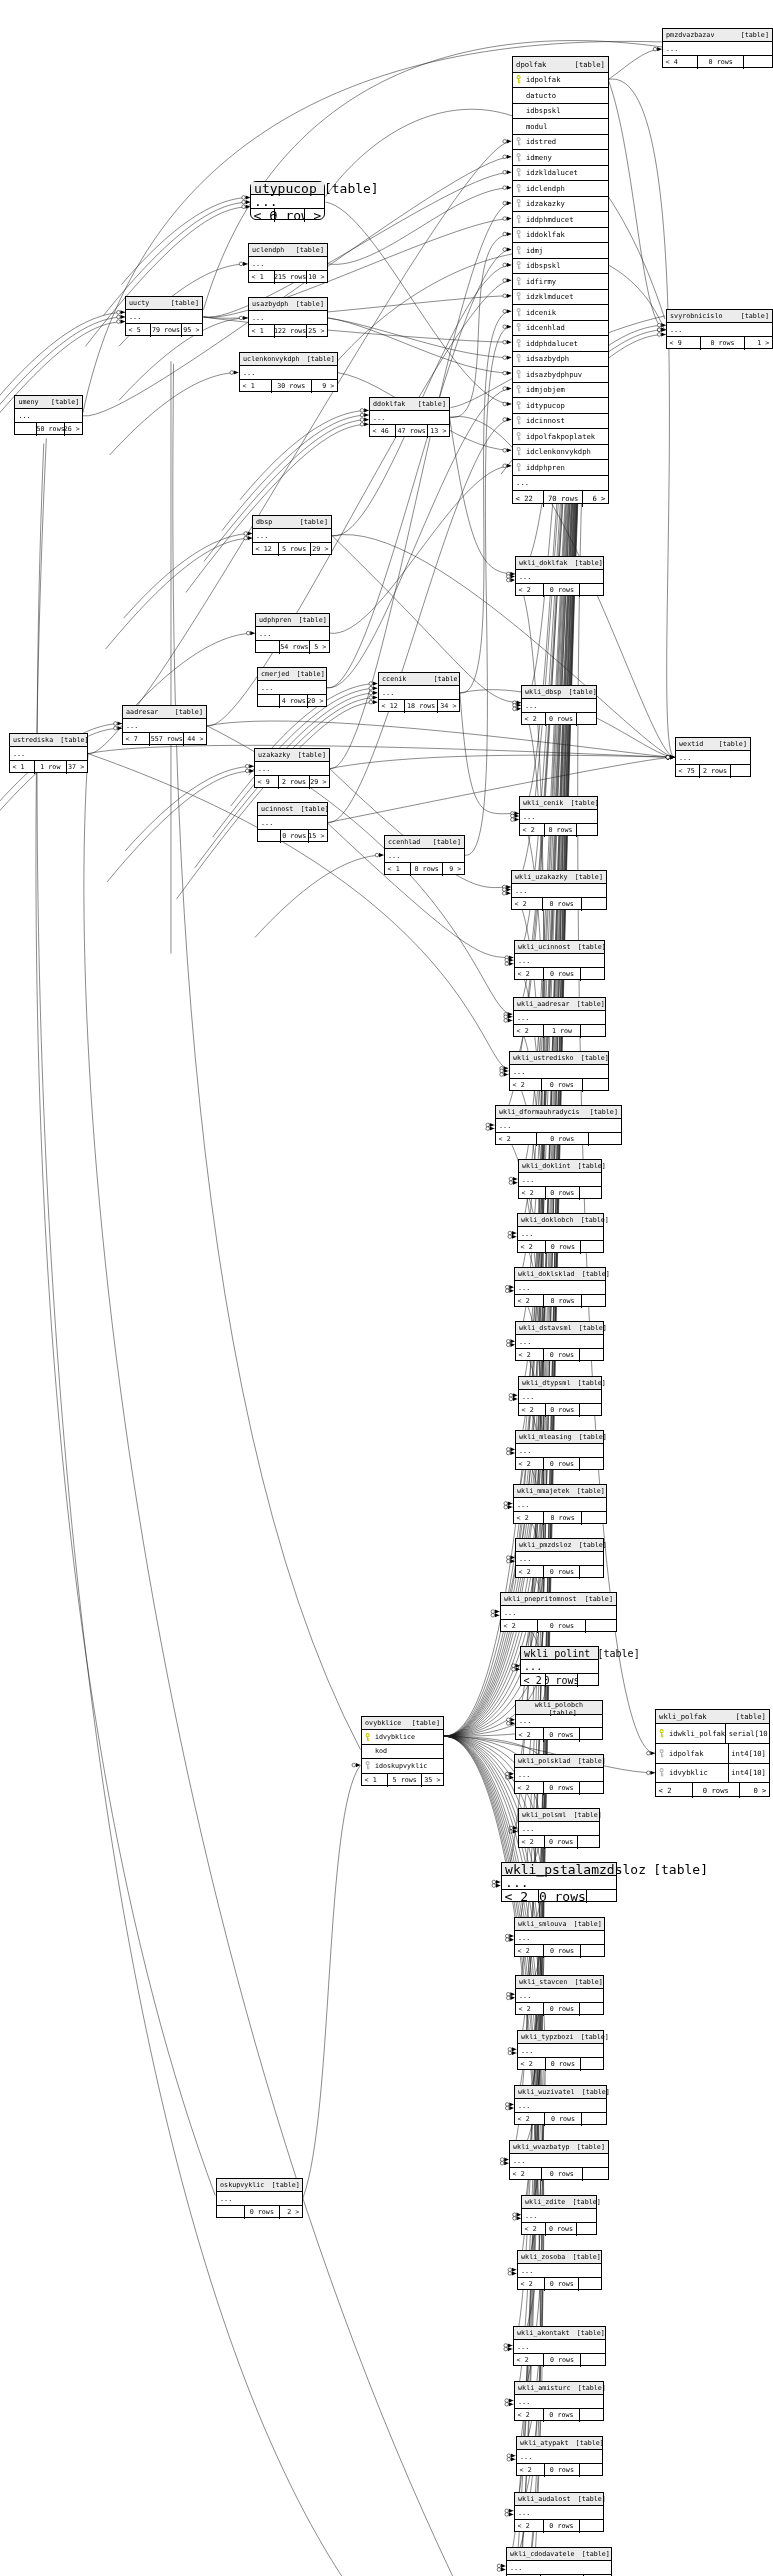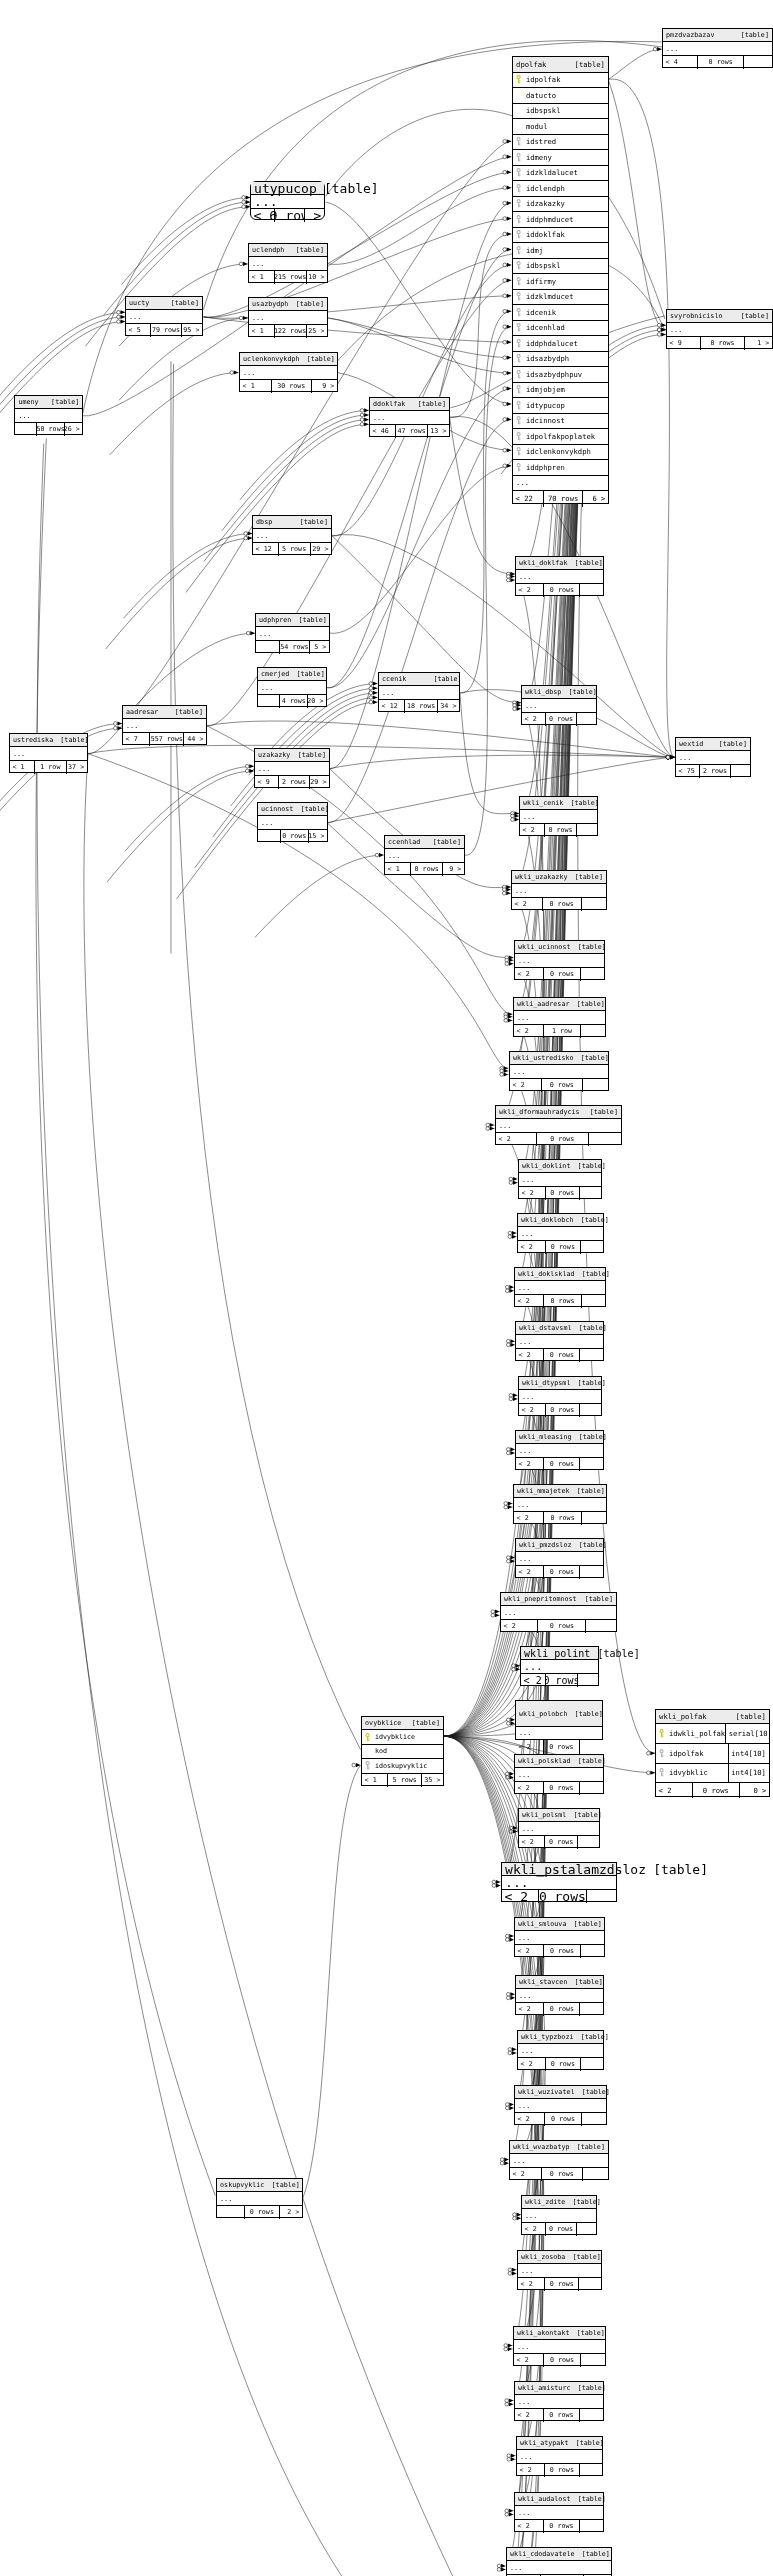--- a/index.html
+++ b/index.html
@@ -1138,21 +1138,21 @@
         <span class="tag">[table]</span>
       </div>
       <div class="colrow" style="height: 13.4px;">...</div>
       <div class="ft" style="height: 13.4px;">
         <div class="fc0">&lt; 2</div>
         <div class="fc1">0 rows</div>
         <div class="fc2"></div>
       </div>
     </div>
     <div class="tbl" style="left: 515px; top: 1700px; width: 88px; height: 40px; font-size: 6.7px;">
-      <div class="hd" style="height: 26px;">
+      <div class="hd" style="height: 14px; flex-direction: column;">
         <span>wkli_polobch</span>
         <span class="tag">[table]</span>
       </div>
       <div class="colrow" style="height: 13.4px;">...</div>
       <div class="ft" style="height: 13.4px;">
         <div class="fc0">&lt; 2</div>
         <div class="fc1">0 rows</div>
         <div class="fc2"></div>
       </div>
     </div>

